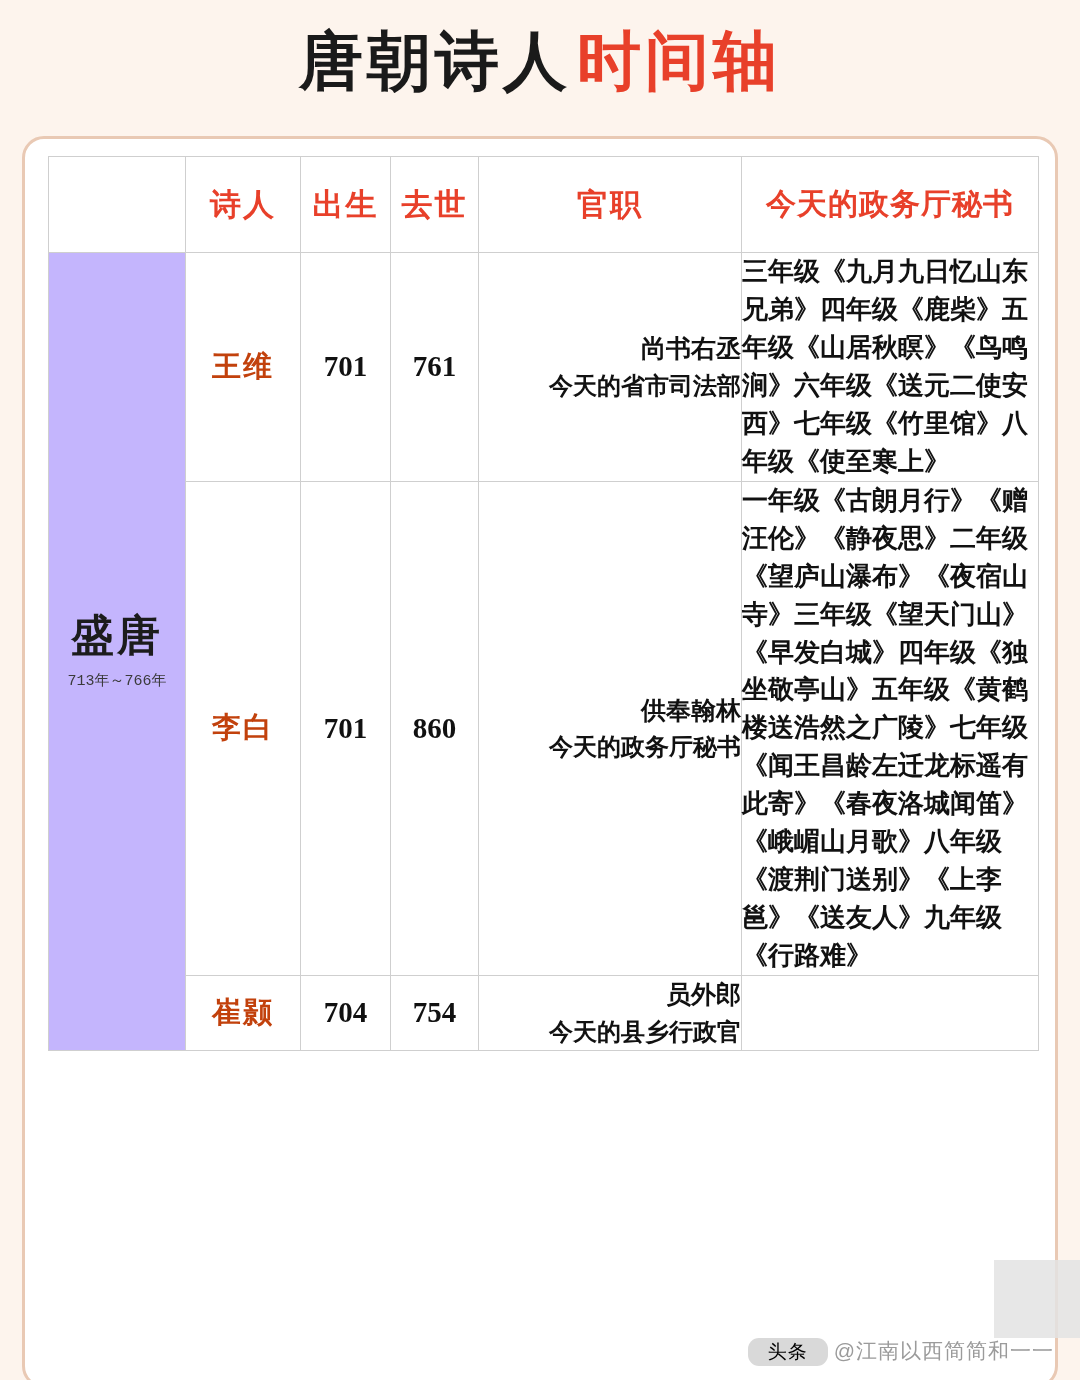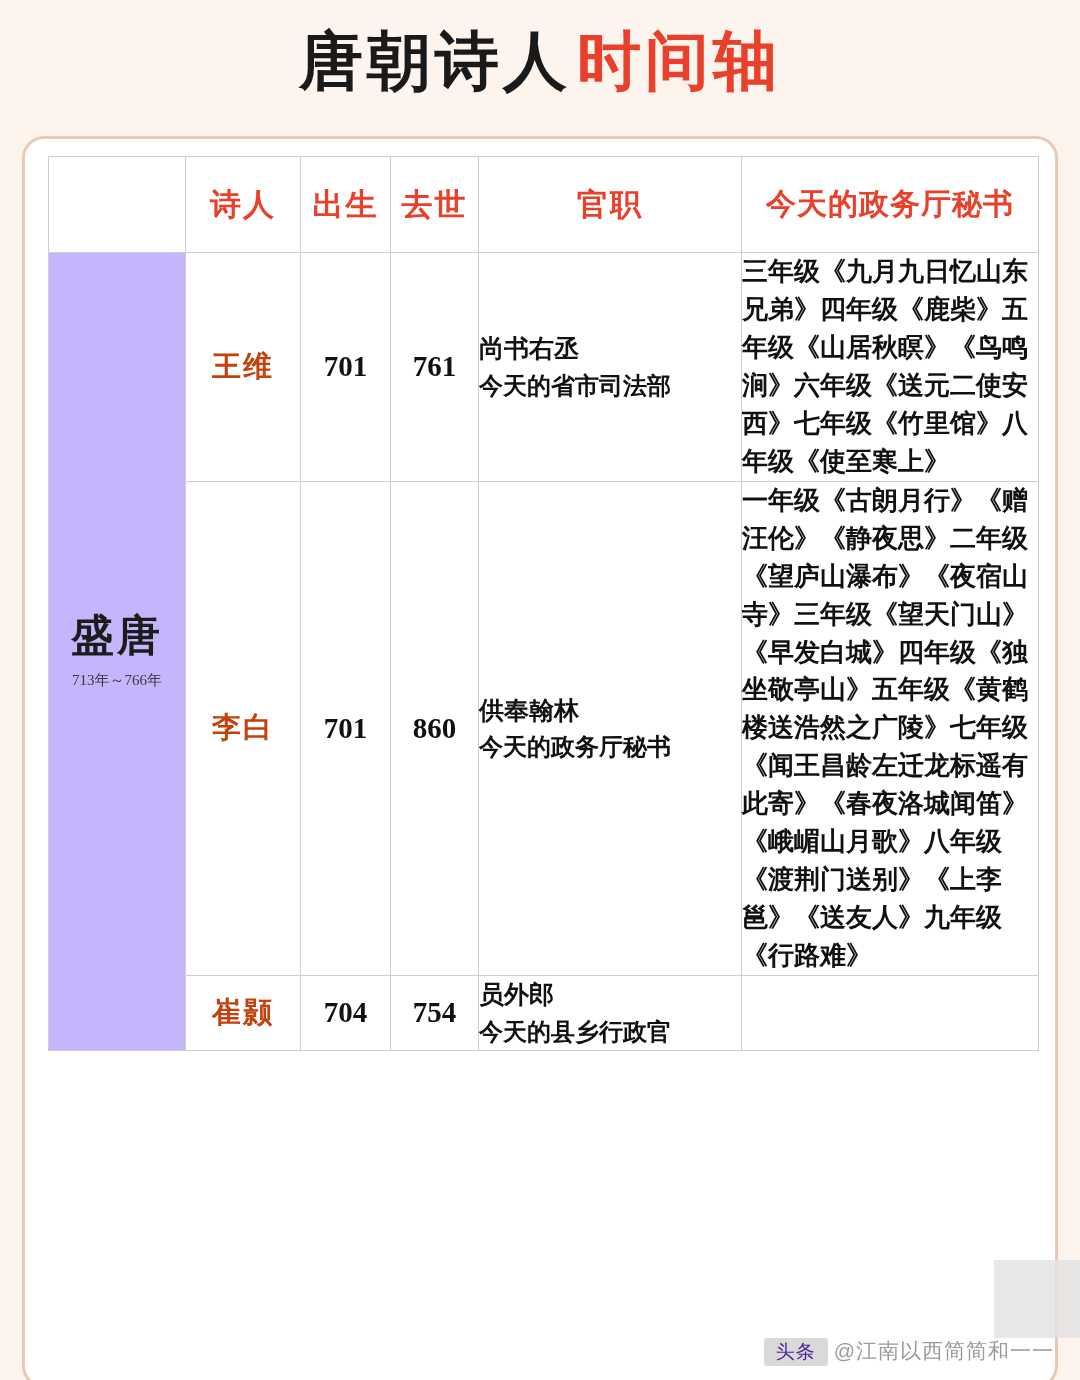--- a/index.html
+++ b/index.html
@@ -104,39 +104,39 @@
     font-weight: bold;
     color: #1c1c1c;
     letter-spacing: 3px;
     line-height: 1.1;
   }
   .era-years {
     margin-top: 12px;
     font-size: 15px;
     color: #3a3a3a;
     letter-spacing: 0px;
-    font-family: Liberation Serif, serif;
+    font-family: Liberation Mono, monospace;
   }
 
   
   .poet-name {
     text-align: center;
     font-size: 29px;
     font-weight: bold;
     color: #c2410c;
     letter-spacing: 2px;
   }
   .year {
     text-align: center;
     font-size: 29px;
     font-weight: bold;
     color: #111;
   }
   .office {
-    text-align: left;
+    text-align: right;
     font-size: 25px;
     font-weight: bold;
     color: #111;
     line-height: 1.5;
     padding: 6px 6px;
   }
   .office .line2 { font-size: 24px; }
 
   .texts {
     font-size: 26px;
@@ -155,23 +155,23 @@
     bottom: 14px;
     font-size: 21px;
     color: #9b9b9b;
     font-family: "Liberation Sans", sans-serif;
     letter-spacing: 1px;
     white-space: nowrap;
   }
   .wm-logo {
     display: inline-block;
     background: #d9d9d9;
-    color: #4c1d95;
-    border-radius: 3px;
-    padding: 1px 12px;
+    color: #000000;
+    border-radius: 11px;
+    padding: 1px 20px;
     margin-right: 6px;
     font-size: 19px;
   }
   .corner-fold {
     position: absolute;
     right: 0px;
     bottom: 42px;
     width: 86px;
     height: 78px;
     background: #e3e3e3;

